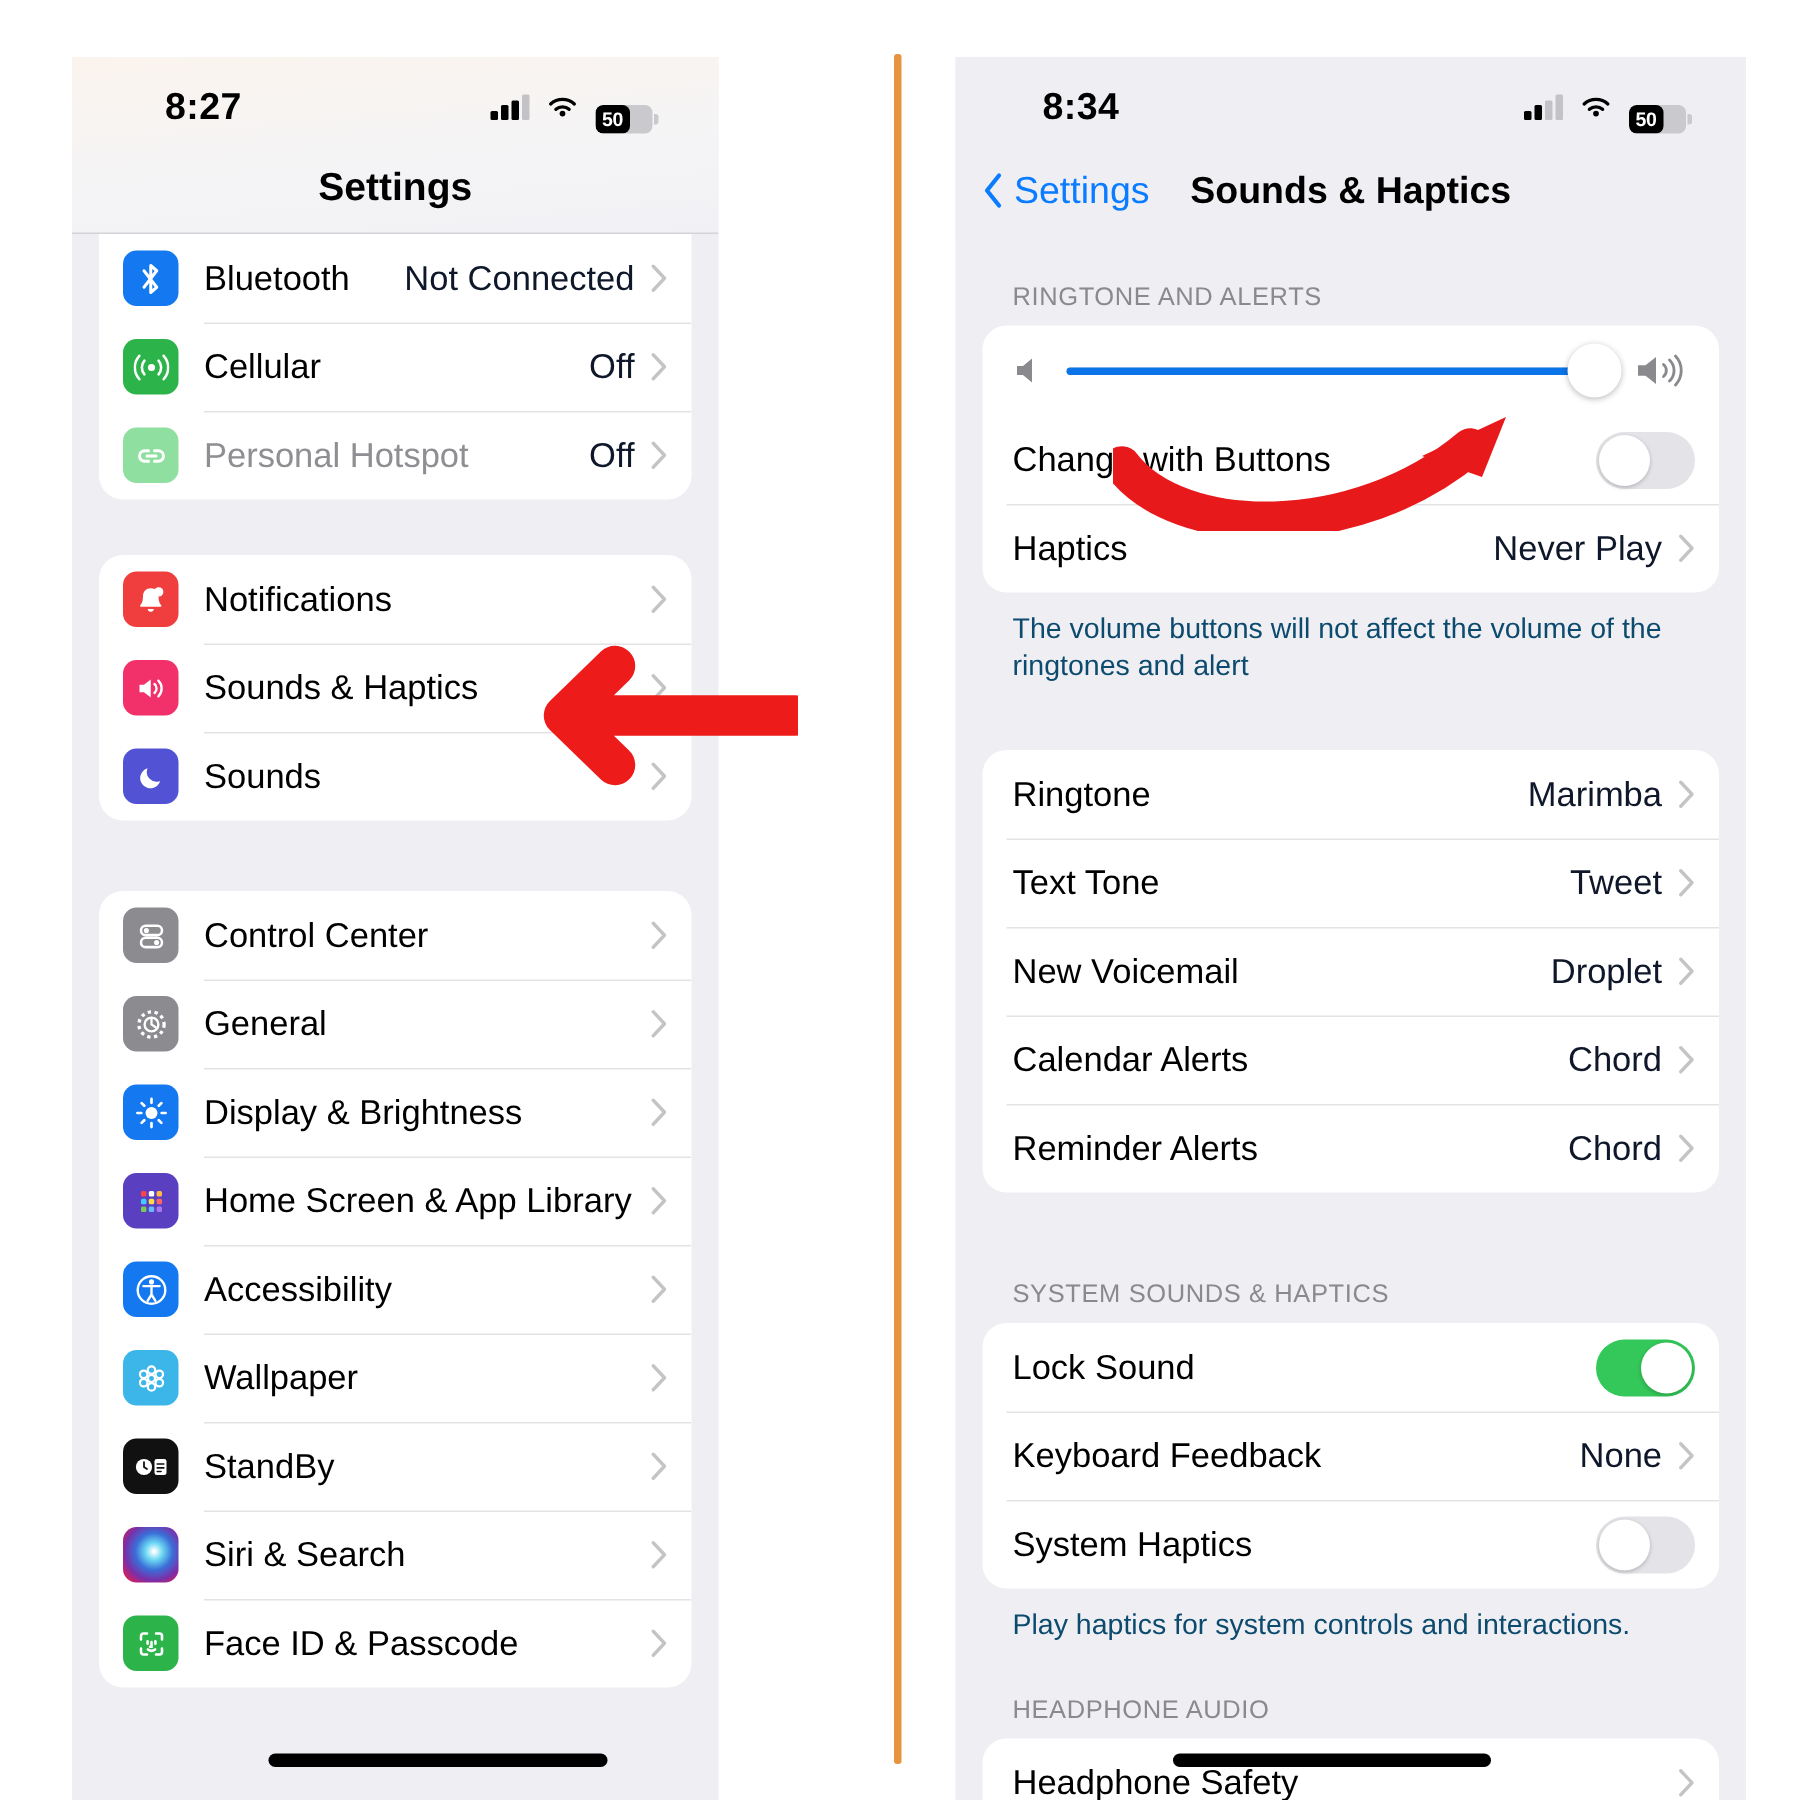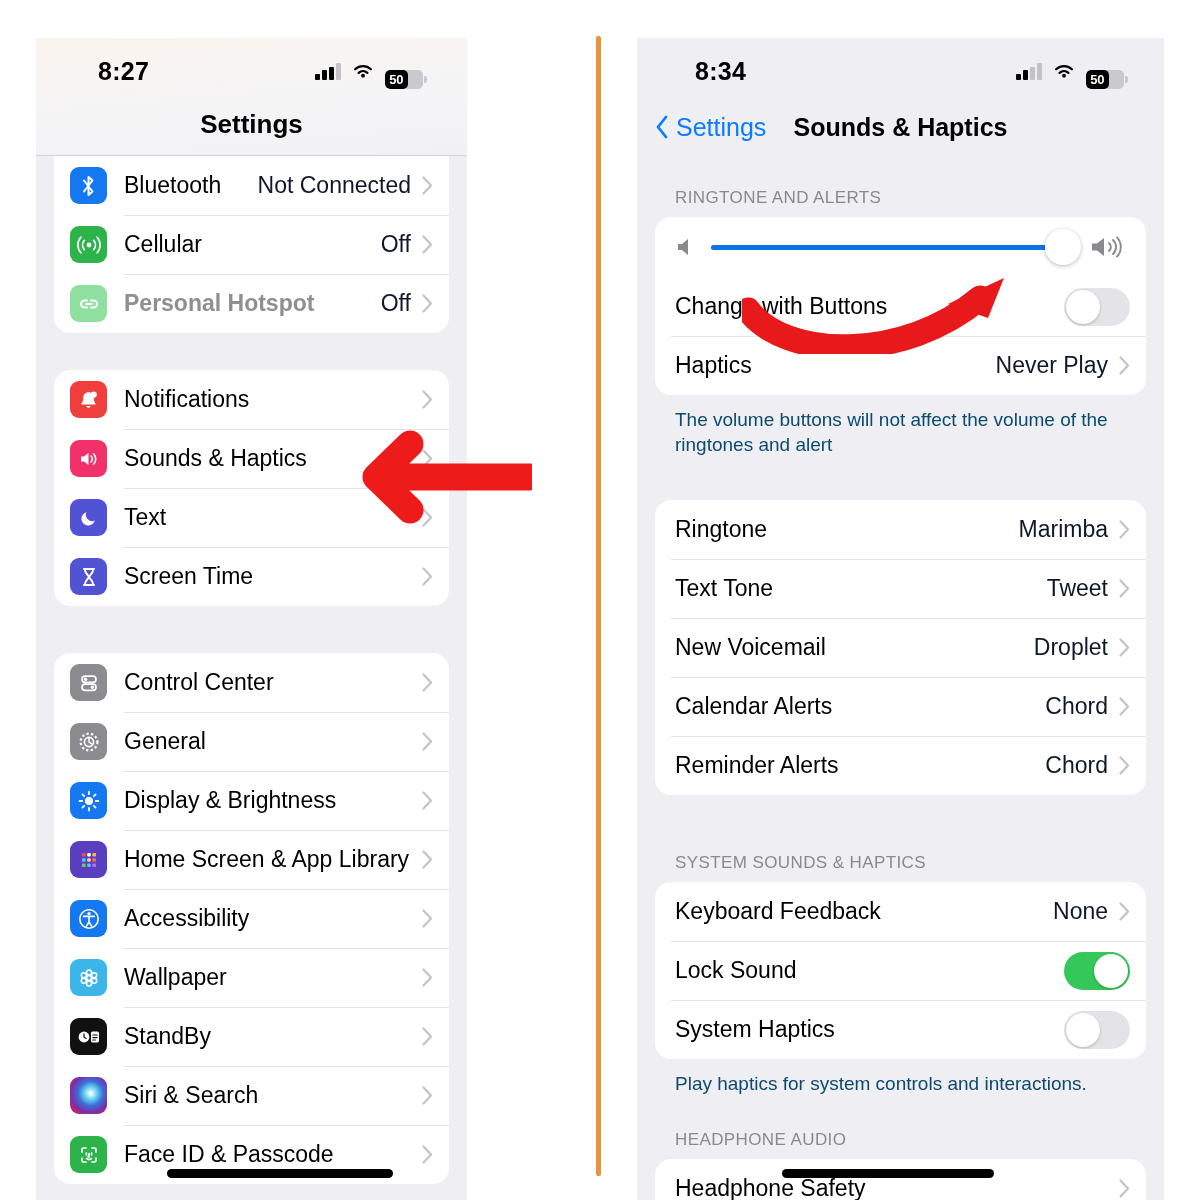--- a/index.html
+++ b/index.html
@@ -10,21 +10,21 @@
     overflow: hidden;
   }
   #root { position: relative; width: 1200px; height: 1200px; background: #ffffff; }
 
   
   .phone {
     position: absolute;
     background: #eeeef3;
     overflow: hidden;
   }
-  .phone-left  { left: 36px;  top: 38px; width: 431px; height: 1162px; }
+  .phone-left  { left: 48px;  top: 38px; width: 431px; height: 1162px; }
   .phone-right { left: 637px; top: 38px; width: 527px; height: 1162px; }
 
   
   .statusbar {
     position: relative;
     height: 56px;
     display: flex;
     align-items: center;
     justify-content: space-between;
     padding: 10px 40px 0 62px;
@@ -113,21 +113,21 @@
   .row.noicon + .row.noicon::before { left: 16px; }
   .row.noicon { padding-left: 20px; }
 
   .ricon {
     width: 37px; height: 37px; border-radius: 9px;
     margin-right: 17px; flex: 0 0 auto;
     display: flex; align-items: center; justify-content: center;
     color: #fff;
   }
   .rlabel { font-size: 23px; color: #000; white-space: nowrap; }
-  .rlabel.dim { color: #8e8e93; font-weight: bold; }
+  .rlabel.dim { color: #8e8e93; }
   .rvalue { margin-left: auto; font-size: 23px; color: #0f172a; white-space: nowrap; }
   .chev {
     margin-left: 11px; flex: 0 0 auto;
     width: 11px; height: 19px; display: block;
   }
   .chev path { stroke: #c4c4c7; stroke-width: 2.2; fill: none;
                stroke-linecap: round; stroke-linejoin: round; }
 
   
   .sec-hdr {
@@ -312,33 +312,21 @@
           <svg class="chev" style="margin-left:auto;" viewBox="0 0 11 19">
               <path d="M1.5 1.5L9 9.5l-7.5 8"></path>
             </svg>
         </div>
         <div class="row">
           <div class="ricon" style="background:#5252d4;">
             <svg width="20" height="20" viewBox="0 0 20 20">
                 <path d="M15.8 12.6A6.4 6.4 0 017.4 4.2a6.8 6.8 0 108.4 8.4z" fill="#fff"></path>
               </svg>
           </div>
-          <div class="rlabel">Text</div>
-          <svg class="chev" style="margin-left:auto;" viewBox="0 0 11 19">
-              <path d="M1.5 1.5L9 9.5l-7.5 8"></path>
-            </svg>
-        </div>
-        <div class="row">
-          <div class="ricon" style="background:#5252d4;">
-            <svg width="16" height="20" viewBox="0 0 16 20">
-              <path d="M3 2h10M3 18h10" stroke="#fff" stroke-width="2" stroke-linecap="round"></path>
-              <path d="M4 3c0 3.5 4 6 4 7s-4 3.5-4 7M12 3c0 3.5-4 6-4 7s4 3.5 4 7" stroke="#fff" stroke-width="2" fill="none" stroke-linecap="round"></path>
-            </svg>
-          </div>
-          <div class="rlabel">Screen Time</div>
+          <div class="rlabel">Sounds</div>
           <svg class="chev" style="margin-left:auto;" viewBox="0 0 11 19">
               <path d="M1.5 1.5L9 9.5l-7.5 8"></path>
             </svg>
         </div>
       </div>
 
       <div class="card" style="margin-top:47px;">
         <div class="row">
           <div class="ricon" style="background:#8b8b90;">
             <svg width="22" height="22" viewBox="0 0 22 22">
@@ -584,33 +572,33 @@
           <div class="rvalue">Chord</div>
           <svg class="chev" viewBox="0 0 11 19">
               <path d="M1.5 1.5L9 9.5l-7.5 8"></path>
             </svg>
         </div>
       </div>
 
       <div class="sec-hdr" style="padding-top:58px;">SYSTEM SOUNDS &amp; HAPTICS</div>
       <div class="card">
         <div class="row noicon">
-          <div class="rlabel">Keyboard Feedback</div>
-          <div class="rvalue">None</div>
-          <svg class="chev" viewBox="0 0 11 19">
-              <path d="M1.5 1.5L9 9.5l-7.5 8"></path>
-            </svg>
-        </div>
-        <div class="row noicon">
           <div class="rlabel">Lock Sound</div>
           <div class="toggle on">
               <div class="knob"></div>
             </div>
         </div>
         <div class="row noicon">
+          <div class="rlabel">Keyboard Feedback</div>
+          <div class="rvalue">None</div>
+          <svg class="chev" viewBox="0 0 11 19">
+              <path d="M1.5 1.5L9 9.5l-7.5 8"></path>
+            </svg>
+        </div>
+        <div class="row noicon">
           <div class="rlabel">System Haptics</div>
           <div class="toggle">
               <div class="knob"></div>
             </div>
         </div>
       </div>
       <div class="sec-ftr">Play haptics for system controls and interactions.</div>
 
       <div class="sec-hdr" style="padding-top:33px;">HEADPHONE AUDIO</div>
       <div class="card">

